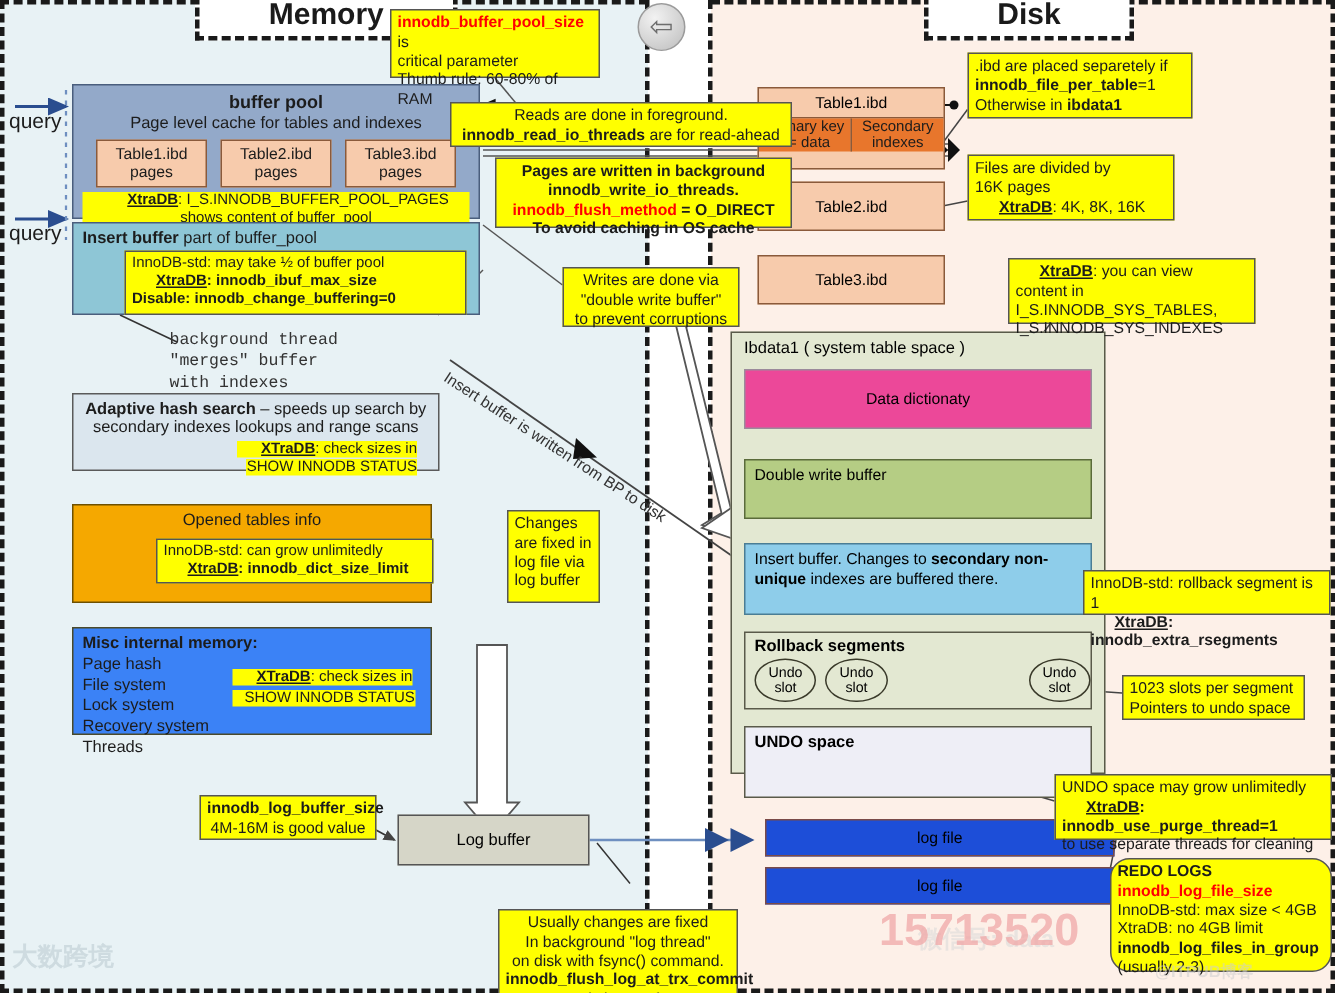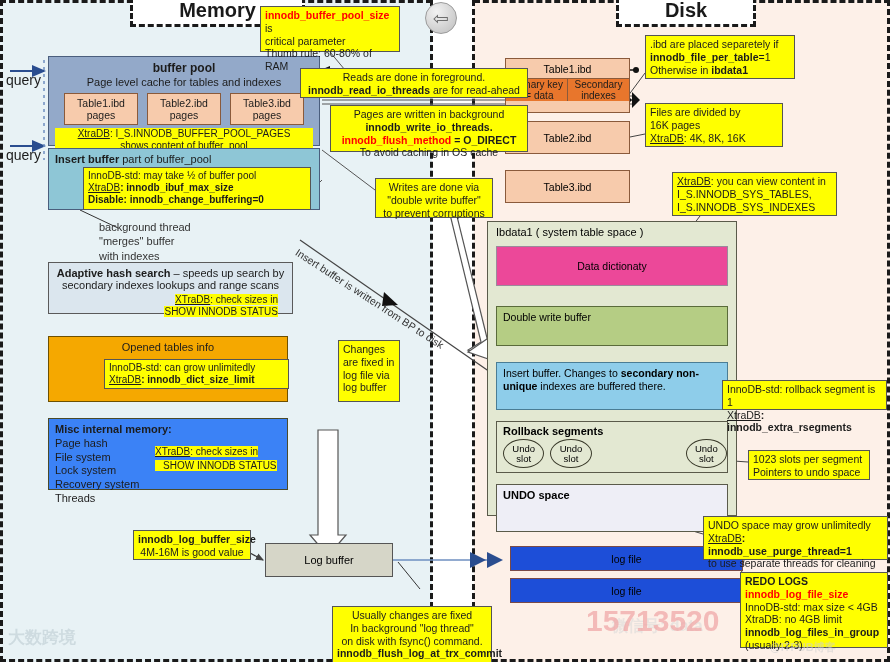--- a/index.html
+++ b/index.html
@@ -78,37 +78,37 @@
 
   .logfile{background:#1d4ed8;border:1px solid #7a4a48;display:flex;align-items:center;
            justify-content:center;font-size:10.5px;left:510px;width:233px;height:25px;}
   .lf1{top:546px;} .lf2{top:578px;}
 
   
   .note{background:#ffff00;border:1px solid #555;font-size:10.5px;color:#1c1c1c;
         padding:2px 4px;line-height:1.22;}
   .note.c{text-align:center;}
   .hl{background:#ffff00;}
-  u.x{text-decoration:underline;font-weight:normal;}
+  u.x{text-decoration:underline;font-weight:bold;margin-left:16px;}
 
   .n-bps{left:260px;top:6px;width:140px;height:46px;}
   .n-reads{left:300px;top:68px;width:228px;height:30px;}
-  .n-writes{left:330px;top:105px;width:198px;height:47px;}
+  .n-writes{left:330px;top:105px;width:198px;height:47px;font-weight:bold;}
   .n-dwb{left:375px;top:178px;width:118px;height:40px;}
   .n-changes{left:338px;top:340px;width:62px;height:62px;}
   .n-lbs{left:133px;top:530px;width:118px;height:30px;}
   .n-usually{left:332px;top:606px;width:160px;height:62px;}
 
   .n-ibd{left:645px;top:35px;width:150px;height:44px;}
   .n-files{left:645px;top:103px;width:138px;height:44px;}
   .n-sys{left:672px;top:172px;width:165px;height:44px;}
   .n-rseg{left:722px;top:380px;width:165px;height:30px;}
   .n-slots{left:748px;top:450px;width:122px;height:30px;}
   .n-undo{left:703px;top:516px;width:185px;height:44px;}
-  .n-redo{left:740px;top:572px;width:148px;height:76px;}
+  .n-redo{left:740px;top:572px;width:148px;height:76px;border-radius:13px;}
 
   
   #lines{position:absolute;left:0;top:0;width:890px;height:662px;pointer-events:none;}
 
   .qlabel{font-size:14px;color:#1c1c1c;}
 
   
   .wm{opacity:.55;color:#b9c9cf;font-weight:bold;pointer-events:none;}
   .wm1{left:8px;top:626px;font-size:17px;}
   .wm2{left:612px;top:616px;font-size:16px;color:#d9d9d9;}
@@ -225,21 +225,21 @@
     <div>
       <b>Insert buffer</b><span> part of buffer_pool</span>
     </div>
     <div class="note" style="margin:2px 0 0 28px;width:218px;font-size:10px;">
       <div>InnoDB-std: may take ½ of buffer pool</div>
       <div><u class="x">XtraDB</u><b>: innodb_ibuf_max_size</b></div>
       <div><b>Disable: innodb_change_buffering=0</b></div>
     </div>
   </div>
 
-  <div class="abs" style="left:99px;top:220px;width:150px;font-size:11px;color:#333;line-height:1.3;">
+  <div class="abs" style="left:113px;top:220px;width:150px;font-size:11px;color:#333;line-height:1.3;font-family:Liberation Mono, monospace;">
     <div>background thread</div>
     <div>"merges" buffer</div>
     <div>with indexes</div>
   </div>
 
   <div class="abs box ahs">
     <div>
       <b>Adaptive hash search</b><span> – speeds up search by</span>
     </div>
     <div>secondary indexes lookups and range scans</div>

